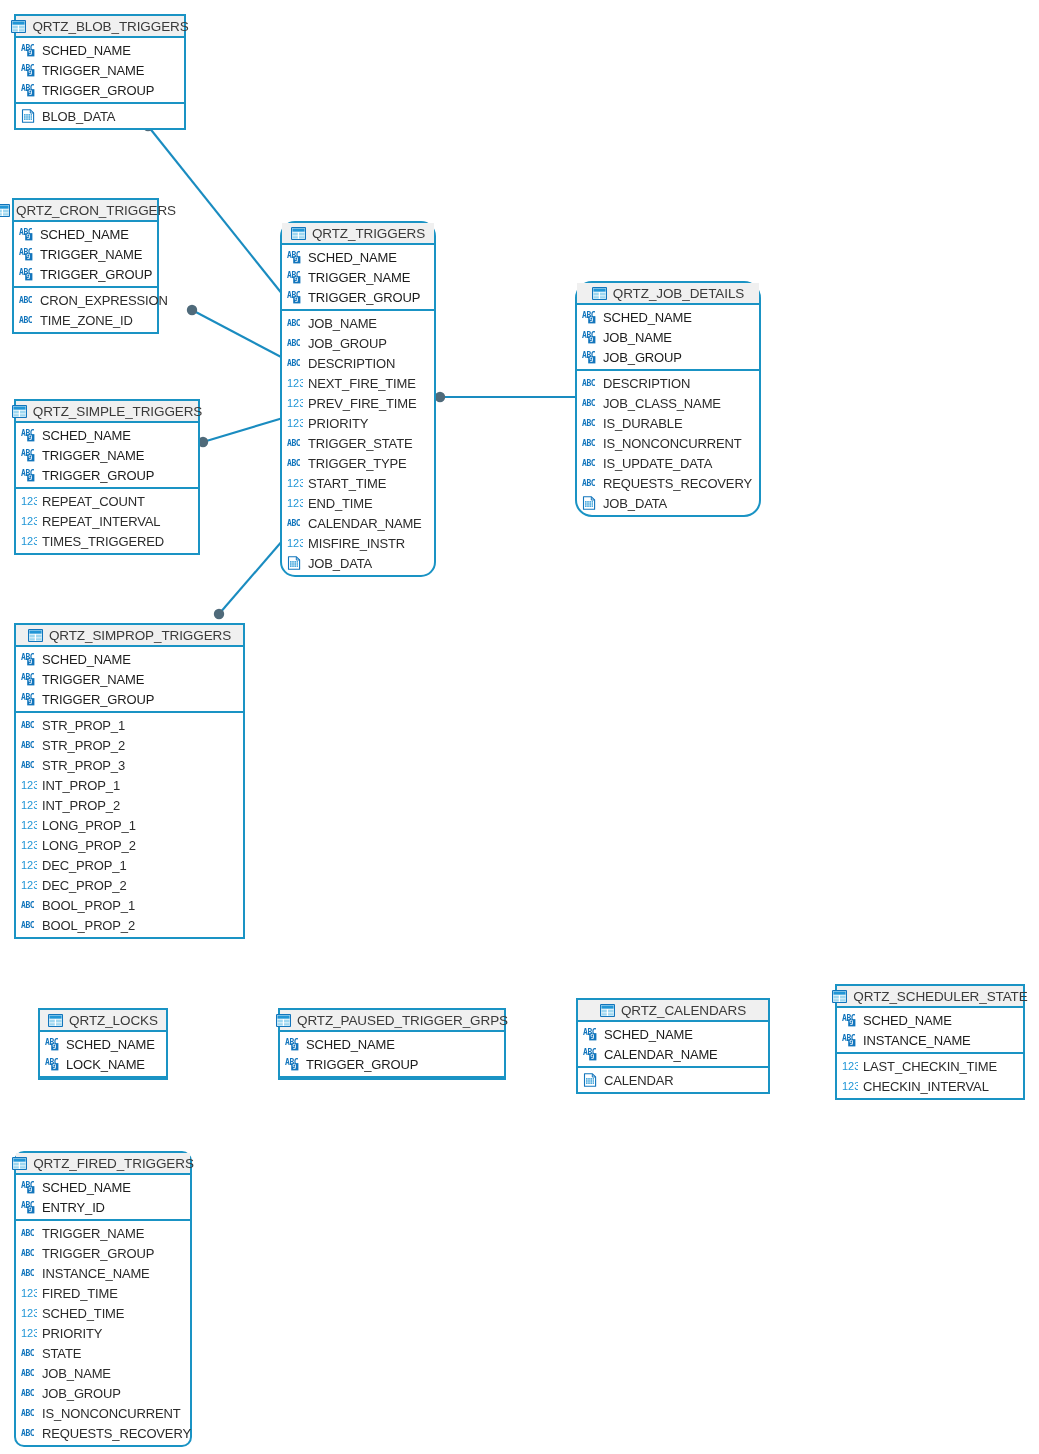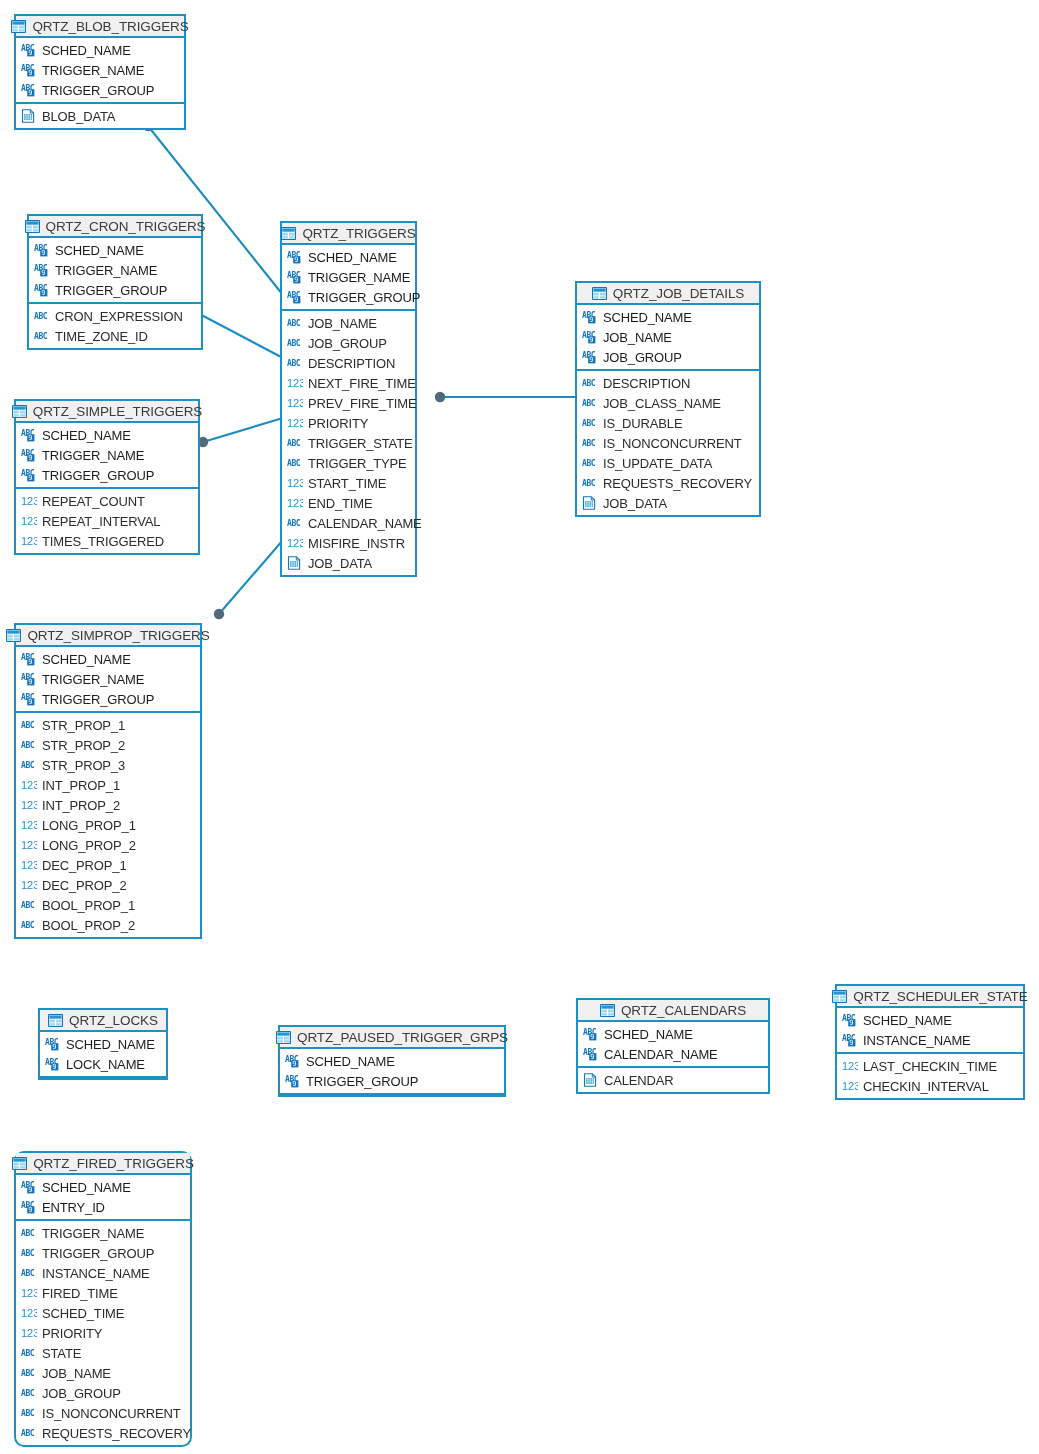--- a/index.html
+++ b/index.html
@@ -202,21 +202,21 @@
                 <rect x="5.2" y="9.4" width="1.6" height="1.4"></rect>
                 <rect x="7.4" y="9.4" width="1.6" height="1.4"></rect>
                 <rect x="9.6" y="9.4" width="1.4" height="1.4"></rect>
               </g>
             </svg>
           </span>
           <span class="col-label">BLOB_DATA</span>
         </div>
       </div>
     </div>
-    <div class="entity" style="left: 27px; top: 198px; width: 176px; margin-top: 16px;">
+    <div class="entity" style="left: 12px; top: 198px; width: 147px;">
       <div class="entity-header">
         <span class="ico ico-table">
           <svg viewBox="0 0 15 13" width="15" height="13">
             <rect x="0.5" y="0.5" width="14" height="12" rx="1" fill="#ffffff" stroke="#1275bc" stroke-width="1.2"></rect>
             <rect x="1.4" y="1.4" width="12.2" height="3.3" fill="#2196d6"></rect>
             <rect x="1.4" y="5.6" width="5.4" height="2.9" fill="#9ed7f0"></rect>
             <rect x="8.0" y="5.6" width="5.6" height="2.9" fill="#9ed7f0"></rect>
             <rect x="1.4" y="9.2" width="5.4" height="2.4" fill="#9ed7f0"></rect>
             <rect x="8.0" y="9.2" width="5.6" height="2.4" fill="#9ed7f0"></rect>
           </svg>
@@ -340,21 +340,21 @@
         <div class="col">
           <span class="ico ico-type">
             <svg viewBox="0 0 16 14" width="16" height="14">
               <text class="txt-123" x="0" y="11">123</text>
             </svg>
           </span>
           <span class="col-label">TIMES_TRIGGERED</span>
         </div>
       </div>
     </div>
-    <div class="entity" style="left: 14px; top: 623px; width: 188px;">
+    <div class="entity" style="left: 14px; top: 623px; width: 231px;">
       <div class="entity-header">
         <span class="ico ico-table">
           <svg viewBox="0 0 15 13" width="15" height="13">
             <rect x="0.5" y="0.5" width="14" height="12" rx="1" fill="#ffffff" stroke="#1275bc" stroke-width="1.2"></rect>
             <rect x="1.4" y="1.4" width="12.2" height="3.3" fill="#2196d6"></rect>
             <rect x="1.4" y="5.6" width="5.4" height="2.9" fill="#9ed7f0"></rect>
             <rect x="8.0" y="5.6" width="5.6" height="2.9" fill="#9ed7f0"></rect>
             <rect x="1.4" y="9.2" width="5.4" height="2.4" fill="#9ed7f0"></rect>
             <rect x="8.0" y="9.2" width="5.6" height="2.4" fill="#9ed7f0"></rect>
           </svg>
@@ -477,21 +477,21 @@
         <div class="col">
           <span class="ico ico-type">
             <svg viewBox="0 0 16 14" width="16" height="14">
               <text class="txt-abc" x="0" y="10">ABC</text>
             </svg>
           </span>
           <span class="col-label">BOOL_PROP_2</span>
         </div>
       </div>
     </div>
-    <div class="entity" style="left: 280px; top: 221px; width: 137px;">
+    <div class="entity" style="left: 280px; top: 221px; width: 156px; border-radius: 15px;">
       <div class="entity-header">
         <span class="ico ico-table">
           <svg viewBox="0 0 15 13" width="15" height="13">
             <rect x="0.5" y="0.5" width="14" height="12" rx="1" fill="#ffffff" stroke="#1275bc" stroke-width="1.2"></rect>
             <rect x="1.4" y="1.4" width="12.2" height="3.3" fill="#2196d6"></rect>
             <rect x="1.4" y="5.6" width="5.4" height="2.9" fill="#9ed7f0"></rect>
             <rect x="8.0" y="5.6" width="5.6" height="2.9" fill="#9ed7f0"></rect>
             <rect x="1.4" y="9.2" width="5.4" height="2.4" fill="#9ed7f0"></rect>
             <rect x="8.0" y="9.2" width="5.6" height="2.4" fill="#9ed7f0"></rect>
           </svg>
@@ -645,21 +645,21 @@
                 <rect x="5.2" y="9.4" width="1.6" height="1.4"></rect>
                 <rect x="7.4" y="9.4" width="1.6" height="1.4"></rect>
                 <rect x="9.6" y="9.4" width="1.4" height="1.4"></rect>
               </g>
             </svg>
           </span>
           <span class="col-label">JOB_DATA</span>
         </div>
       </div>
     </div>
-    <div class="entity" style="left: 575px; top: 281px; width: 186px;">
+    <div class="entity" style="left: 575px; top: 281px; width: 186px; border-radius: 17px;">
       <div class="entity-header">
         <span class="ico ico-table">
           <svg viewBox="0 0 15 13" width="15" height="13">
             <rect x="0.5" y="0.5" width="14" height="12" rx="1" fill="#ffffff" stroke="#1275bc" stroke-width="1.2"></rect>
             <rect x="1.4" y="1.4" width="12.2" height="3.3" fill="#2196d6"></rect>
             <rect x="1.4" y="5.6" width="5.4" height="2.9" fill="#9ed7f0"></rect>
             <rect x="8.0" y="5.6" width="5.6" height="2.9" fill="#9ed7f0"></rect>
             <rect x="1.4" y="9.2" width="5.4" height="2.4" fill="#9ed7f0"></rect>
             <rect x="8.0" y="9.2" width="5.6" height="2.4" fill="#9ed7f0"></rect>
           </svg>
@@ -802,21 +802,21 @@
             <svg viewBox="0 0 16 14" width="16" height="14">
               <text class="txt-abc" x="0" y="8">ABC</text>
               <rect x="6.2" y="6.2" width="7.2" height="7.2" fill="#1275bc"></rect>
               <text x="7.3" y="12.3" font-family="DejaVu Sans Mono, monospace" font-size="7" fill="#ffffff">9</text>
             </svg>
           </span>
           <span class="col-label">LOCK_NAME</span>
         </div>
       </div>
     </div>
-    <div class="entity" style="left: 278px; top: 1008px; width: 228px; margin-top: 17px;">
+    <div class="entity" style="left: 278px; top: 1008px; width: 228px;">
       <div class="entity-header">
         <span class="ico ico-table">
           <svg viewBox="0 0 15 13" width="15" height="13">
             <rect x="0.5" y="0.5" width="14" height="12" rx="1" fill="#ffffff" stroke="#1275bc" stroke-width="1.2"></rect>
             <rect x="1.4" y="1.4" width="12.2" height="3.3" fill="#2196d6"></rect>
             <rect x="1.4" y="5.6" width="5.4" height="2.9" fill="#9ed7f0"></rect>
             <rect x="8.0" y="5.6" width="5.6" height="2.9" fill="#9ed7f0"></rect>
             <rect x="1.4" y="9.2" width="5.4" height="2.4" fill="#9ed7f0"></rect>
             <rect x="8.0" y="9.2" width="5.6" height="2.4" fill="#9ed7f0"></rect>
           </svg>

